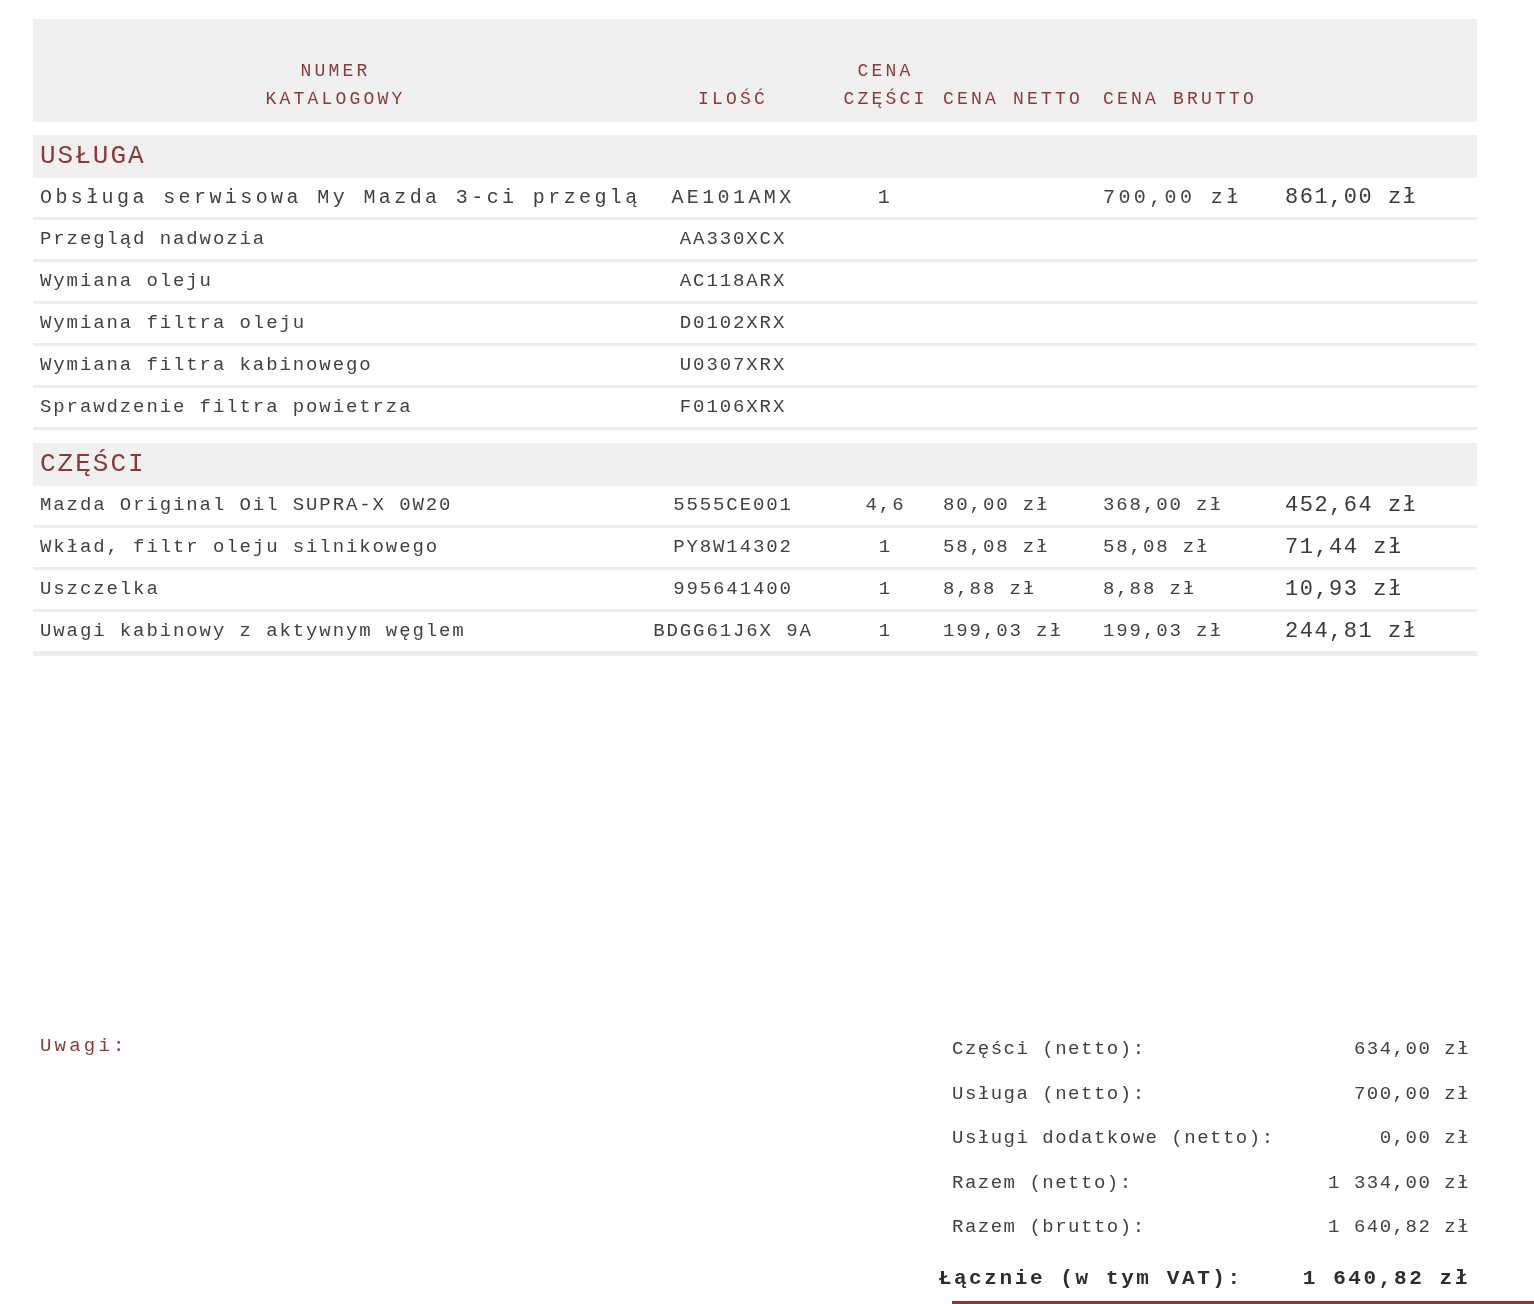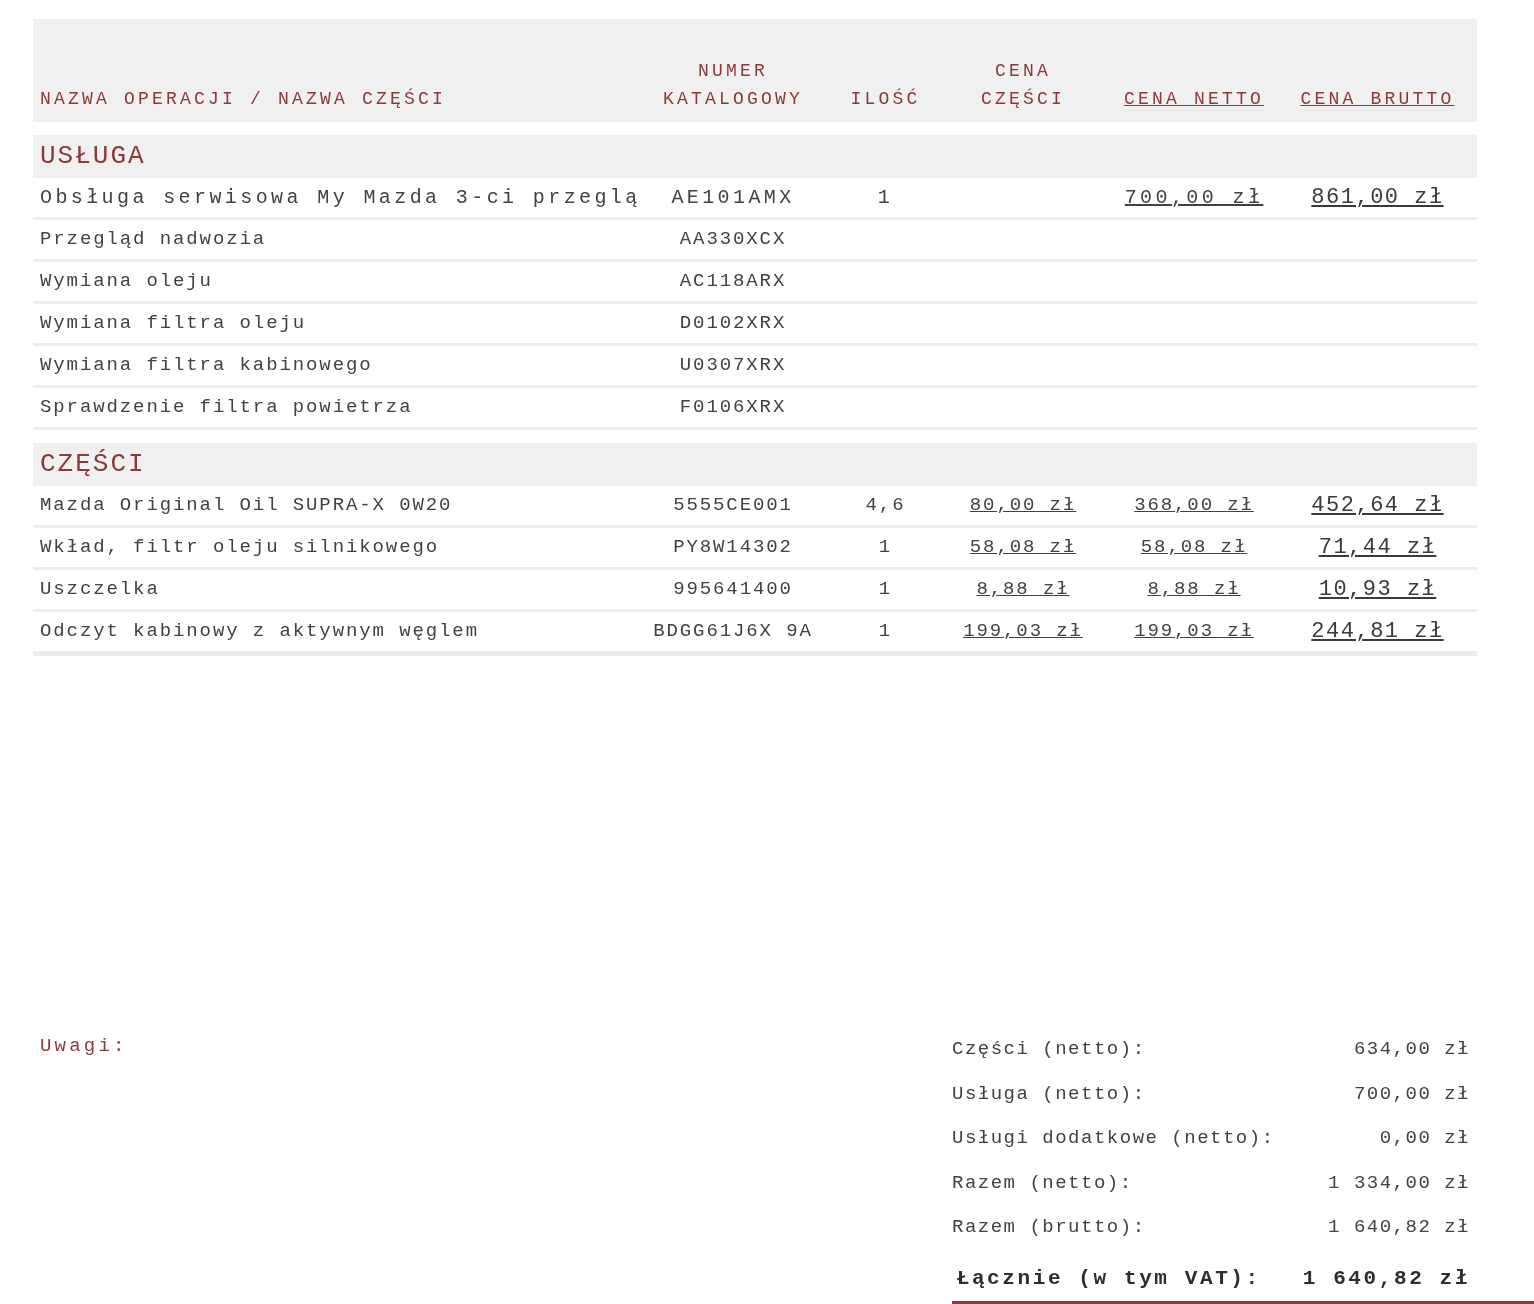--- a/index.html
+++ b/index.html
@@ -25,21 +25,21 @@
   }
   .thead{
     height:103px;background:var(--band);
     align-items:end;
   }
   .hcell{
     color:var(--accent);font-size:18px;letter-spacing:3.2px;
     line-height:28px;padding-bottom:9px;white-space:nowrap;
   }
   .hcell.two{padding-bottom:9px;margin-top:19px;}
-  .left{text-align:left;} .center{text-align:center;} .right{text-align:center;text-decoration:underline;}
+  .left{text-align:left;} .center{text-align:center;} .right{text-align:left;}
   .pad-l{padding-left:7px;} .pad-r{padding-right:7px;}
 
   .section{margin-top:13px;}
   .band{
     height:43px;line-height:43px;background:var(--band);padding-left:7px;
   }
   .band-title{color:var(--accent);font-size:26px;letter-spacing:2px;}
 
   .row{
     height:42px;line-height:39px;border-bottom:3px solid var(--sep);
@@ -56,38 +56,37 @@
     position:absolute;left:7px;top:2px;
     color:var(--accent);font-size:19px;letter-spacing:3.2px;
   }
   .summary{margin-left:auto;width:525px;}
   .summary-row{
     display:flex;justify-content:space-between;
     line-height:32.5px;font-size:19px;letter-spacing:1.5px;
     color:var(--text);padding-right:7px;white-space:nowrap;margin-top:12px;
   }
   .total-row{
-    display:flex;justify-content:flex-end;gap:42px;
+    display:flex;justify-content:flex-end;gap:60px;
     margin-top:20px;line-height:30px;
     font-weight:bold;font-size:21px;letter-spacing:2.6px;
     color:#2e2e2e;padding-right:7px;white-space:nowrap;
   }
   .red-rule{
     width:641px;height:4px;background:var(--rule);
     margin-left:auto;margin-top:7px;margin-right:-1px;
   }
 </style>
 </head>
 <body>
 
 <div class="page">
 
   <div class="table">
     <div class="thead grid">
-      <div class="hcell left pad-l">NAZWA OPERACJI / NAZWA CZĘŚCI</div>
       <div class="hcell two center">
         <div>NUMER</div>
         <div>KATALOGOWY</div>
       </div>
       <div class="hcell center">ILOŚĆ</div>
       <div class="hcell two center">
         <div>CENA</div>
         <div>CZĘŚCI</div>
       </div>
       <div class="hcell right">CENA NETTO</div>
@@ -165,21 +164,21 @@
           </div>
           <div class="row grid">
             <div class="cell name-cell">Uszczelka</div>
             <div class="cell center">995641400</div>
             <div class="cell center">1</div>
             <div class="cell right">8,88 zł</div>
             <div class="cell right">8,88 zł</div>
             <div class="cell right gross-cell">10,93 zł</div>
           </div>
           <div class="row grid">
-            <div class="cell name-cell">Odczyt kabinowy z aktywnym węglem</div>
+            <div class="cell name-cell">Uwagi kabinowy z aktywnym węglem</div>
             <div class="cell center">BDGG61J6X 9A</div>
             <div class="cell center">1</div>
             <div class="cell right">199,03 zł</div>
             <div class="cell right">199,03 zł</div>
             <div class="cell right gross-cell">244,81 zł</div>
           </div>
         </div>
       </div>
   </div>
 

